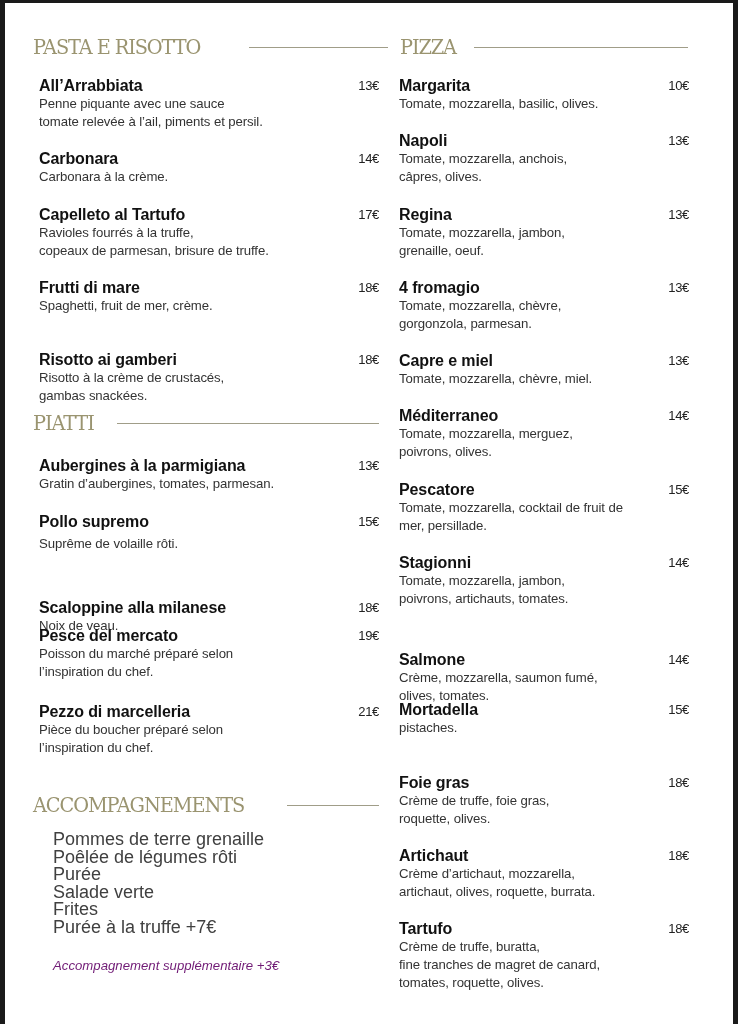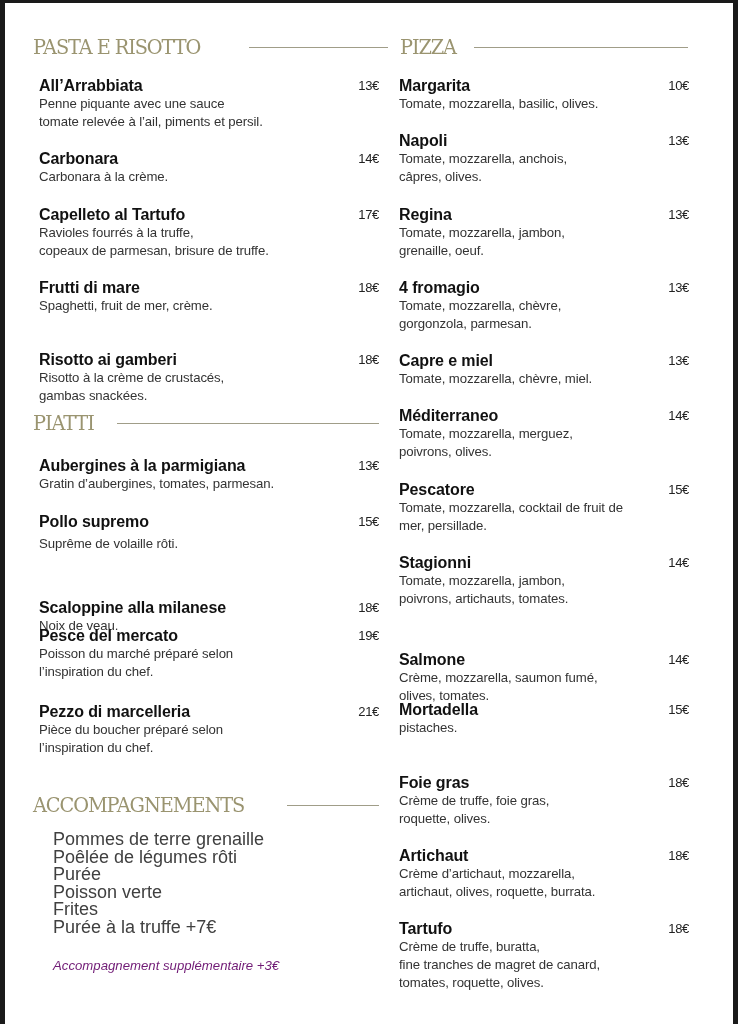--- a/index.html
+++ b/index.html
@@ -141,21 +141,21 @@
 
     <div class="section-head" style="top:790px;">
       <span class="section-title" style="width:252px;">ACCOMPAGNEMENTS</span>
       <span class="section-rule" style="width:92px; margin-left:2px;"></span>
     </div>
 
     <div class="acc-list">
       <div class="acc-item">Pommes de terre grenaille</div>
       <div class="acc-item">Poêlée de légumes rôti</div>
       <div class="acc-item">Purée</div>
-      <div class="acc-item">Poisson verte</div>
+      <div class="acc-item">Salade verte</div>
       <div class="acc-item">Frites</div>
       <div class="acc-item">Purée à la truffe +7€</div>
     </div>
     <div class="acc-note">Accompagnement supplémentaire +3€</div>
   </div>
 
   <div class="col col-right">
     <div class="section-head" style="top:32px; left:7px;">
       <span class="section-title" style="width:68px;">PIZZA</span>
       <span class="section-rule" style="width:214px; margin-left:6px;"></span>

